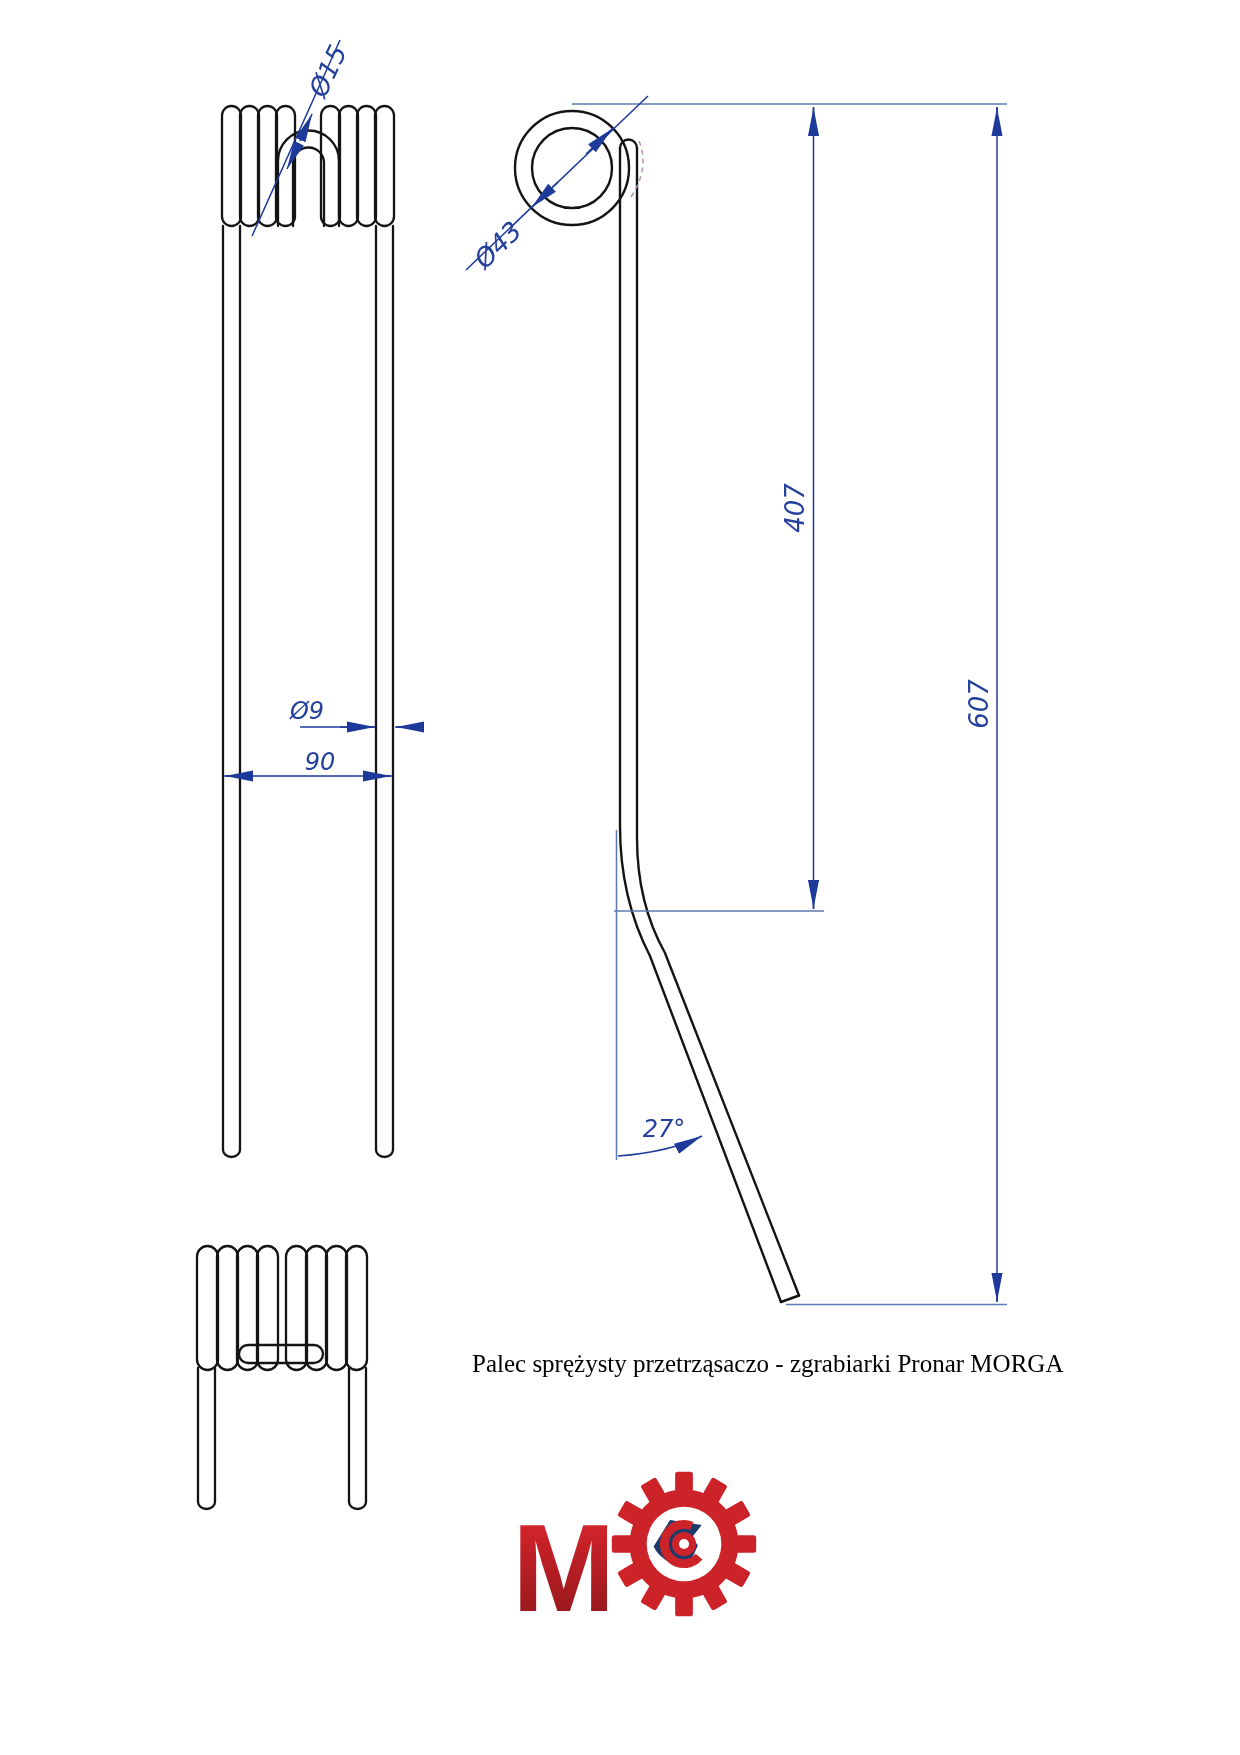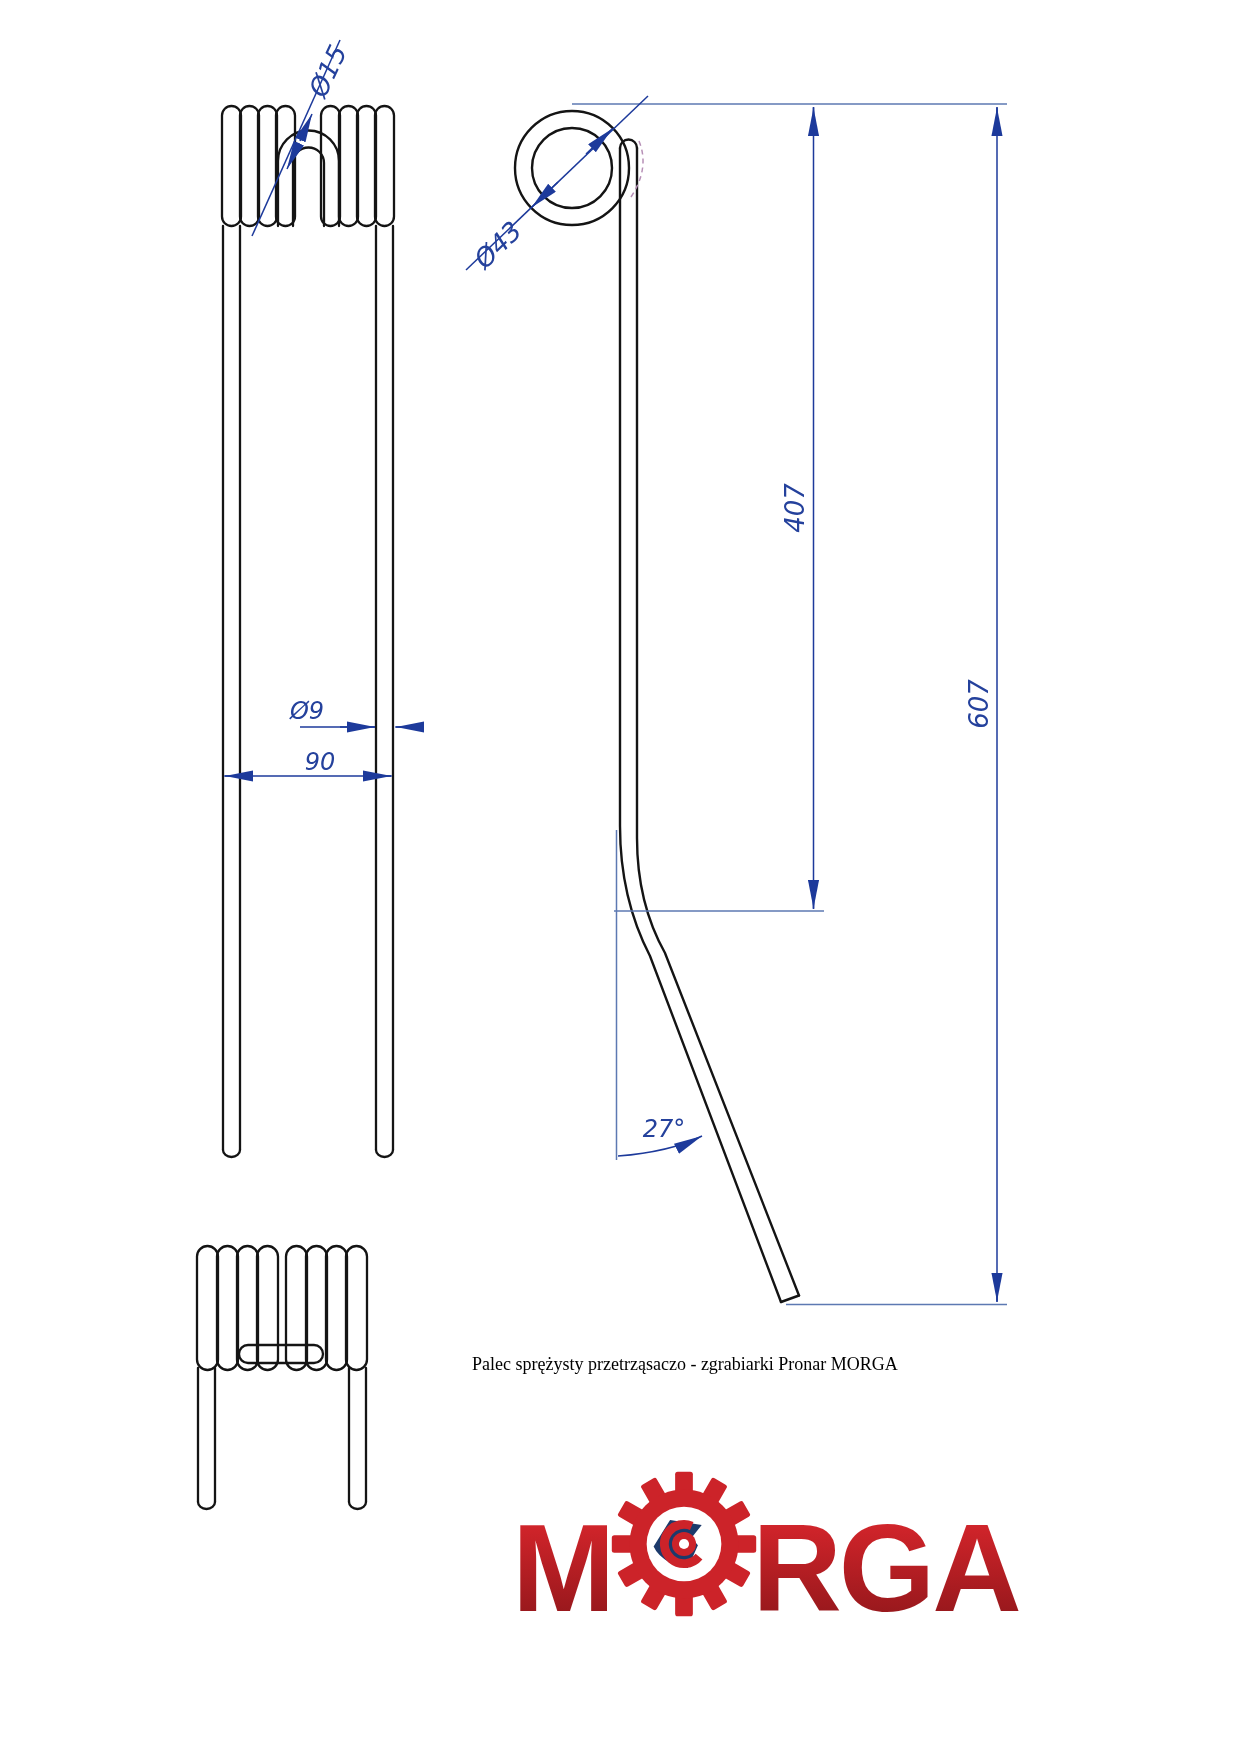--- a/index.html
+++ b/index.html
@@ -3,21 +3,21 @@
 <meta charset="utf-8">
 <style>
   html,body{margin:0;padding:0;background:#ffffff;}
   .canvas{position:relative;width:1240px;height:1755px;background:#ffffff;overflow:hidden;
           font-family:"Liberation Sans",sans-serif;}
   svg.linework{position:absolute;left:0;top:0;}
   .dim{position:absolute;font:italic 26px/1 "DejaVu Sans",sans-serif;color:#24419c;
        transform:translate(-50%,-50%) rotate(var(--r,0deg));white-space:nowrap;}
   .dim.small{font-size:24px;}
   .title-block{position:absolute;left:472px;top:1349px;color:#000;
-               font-family:"Liberation Serif",serif;font-size:18px;line-height:30px;}
+               font-family:"Liberation Serif",serif;font-size:25px;line-height:30px;}
   .logo{position:absolute;left:512px;top:1462px;display:flex;align-items:flex-start;}
   .logo-letter{font-family:"Liberation Sans",sans-serif;font-weight:700;font-size:124px;
                line-height:1;padding-top:44px;letter-spacing:-3px;
                color:#b71d23;
                background:linear-gradient(180deg,#ef3b42 0%,#cc2329 42%,#8e161a 100%);
                -webkit-background-clip:text;background-clip:text;
                -webkit-text-fill-color:transparent;}
   .gear-wrap{margin:6px -8px 0 -4px;}
 </style>
 </head>
@@ -155,16 +155,15 @@
           </g>
           <circle r="43"></circle>
         </g>
         <circle r="29.5" fill="#ffffff"></circle>
         <path d="M -24,2 L -11,-19 L 14,-15 L 6,-5 L 11,1 L 3,19 L -11,15 Q -21,9 -24,2 Z" fill="#1c3a6b"></path>
         <circle r="15.5" fill="none" stroke="#cc2329" stroke-width="7" stroke-dasharray="68 30" transform="rotate(40)"></circle>
         <circle r="9.5" fill="#cc2329"></circle>
         <circle r="4" fill="#ffffff"></circle>
       </svg>
     </span>
-    <span class="logo-letter">RGA</span>
   </div>
 
 </div>
 
 </body></html>

